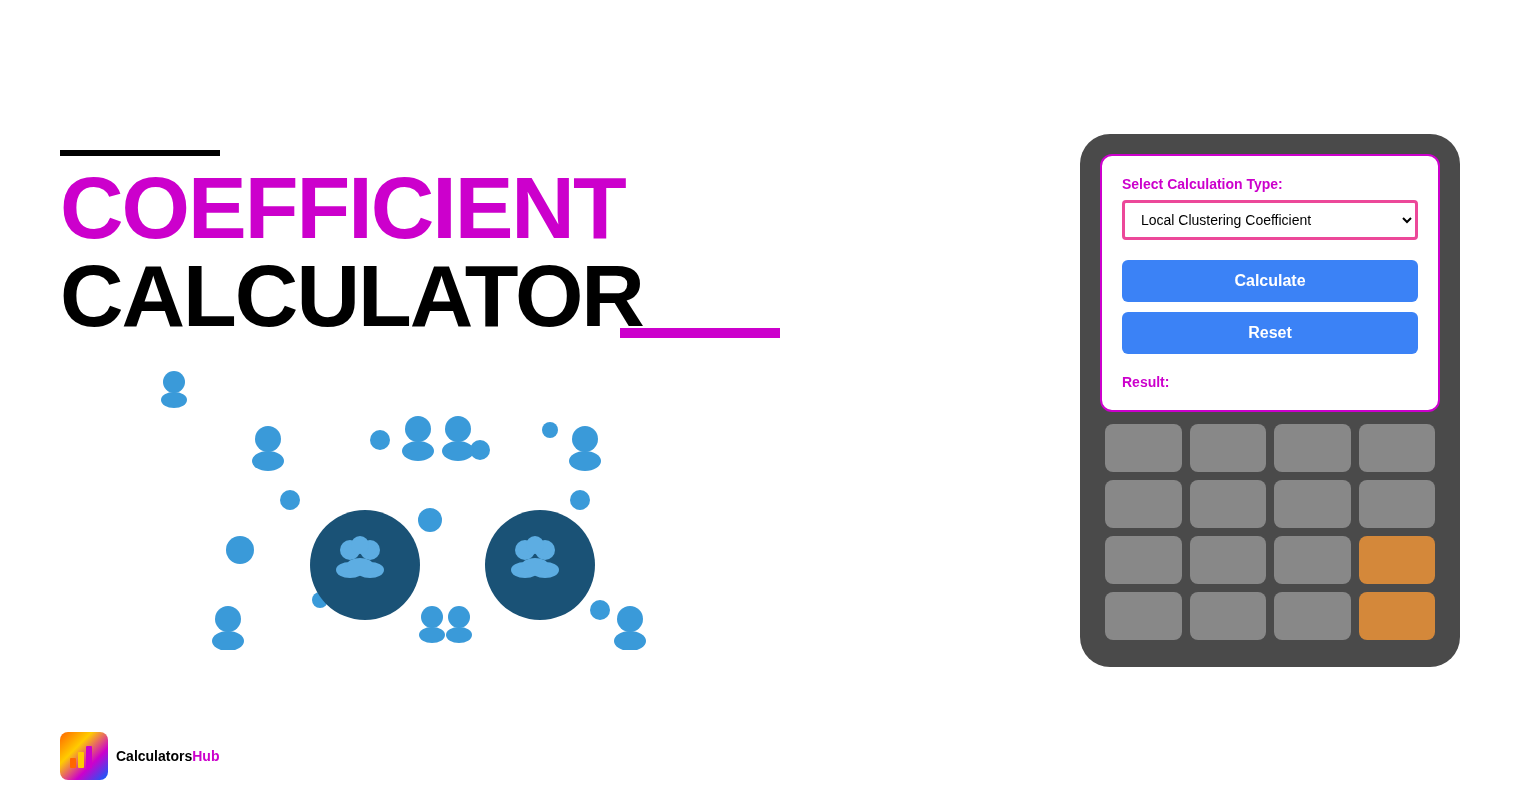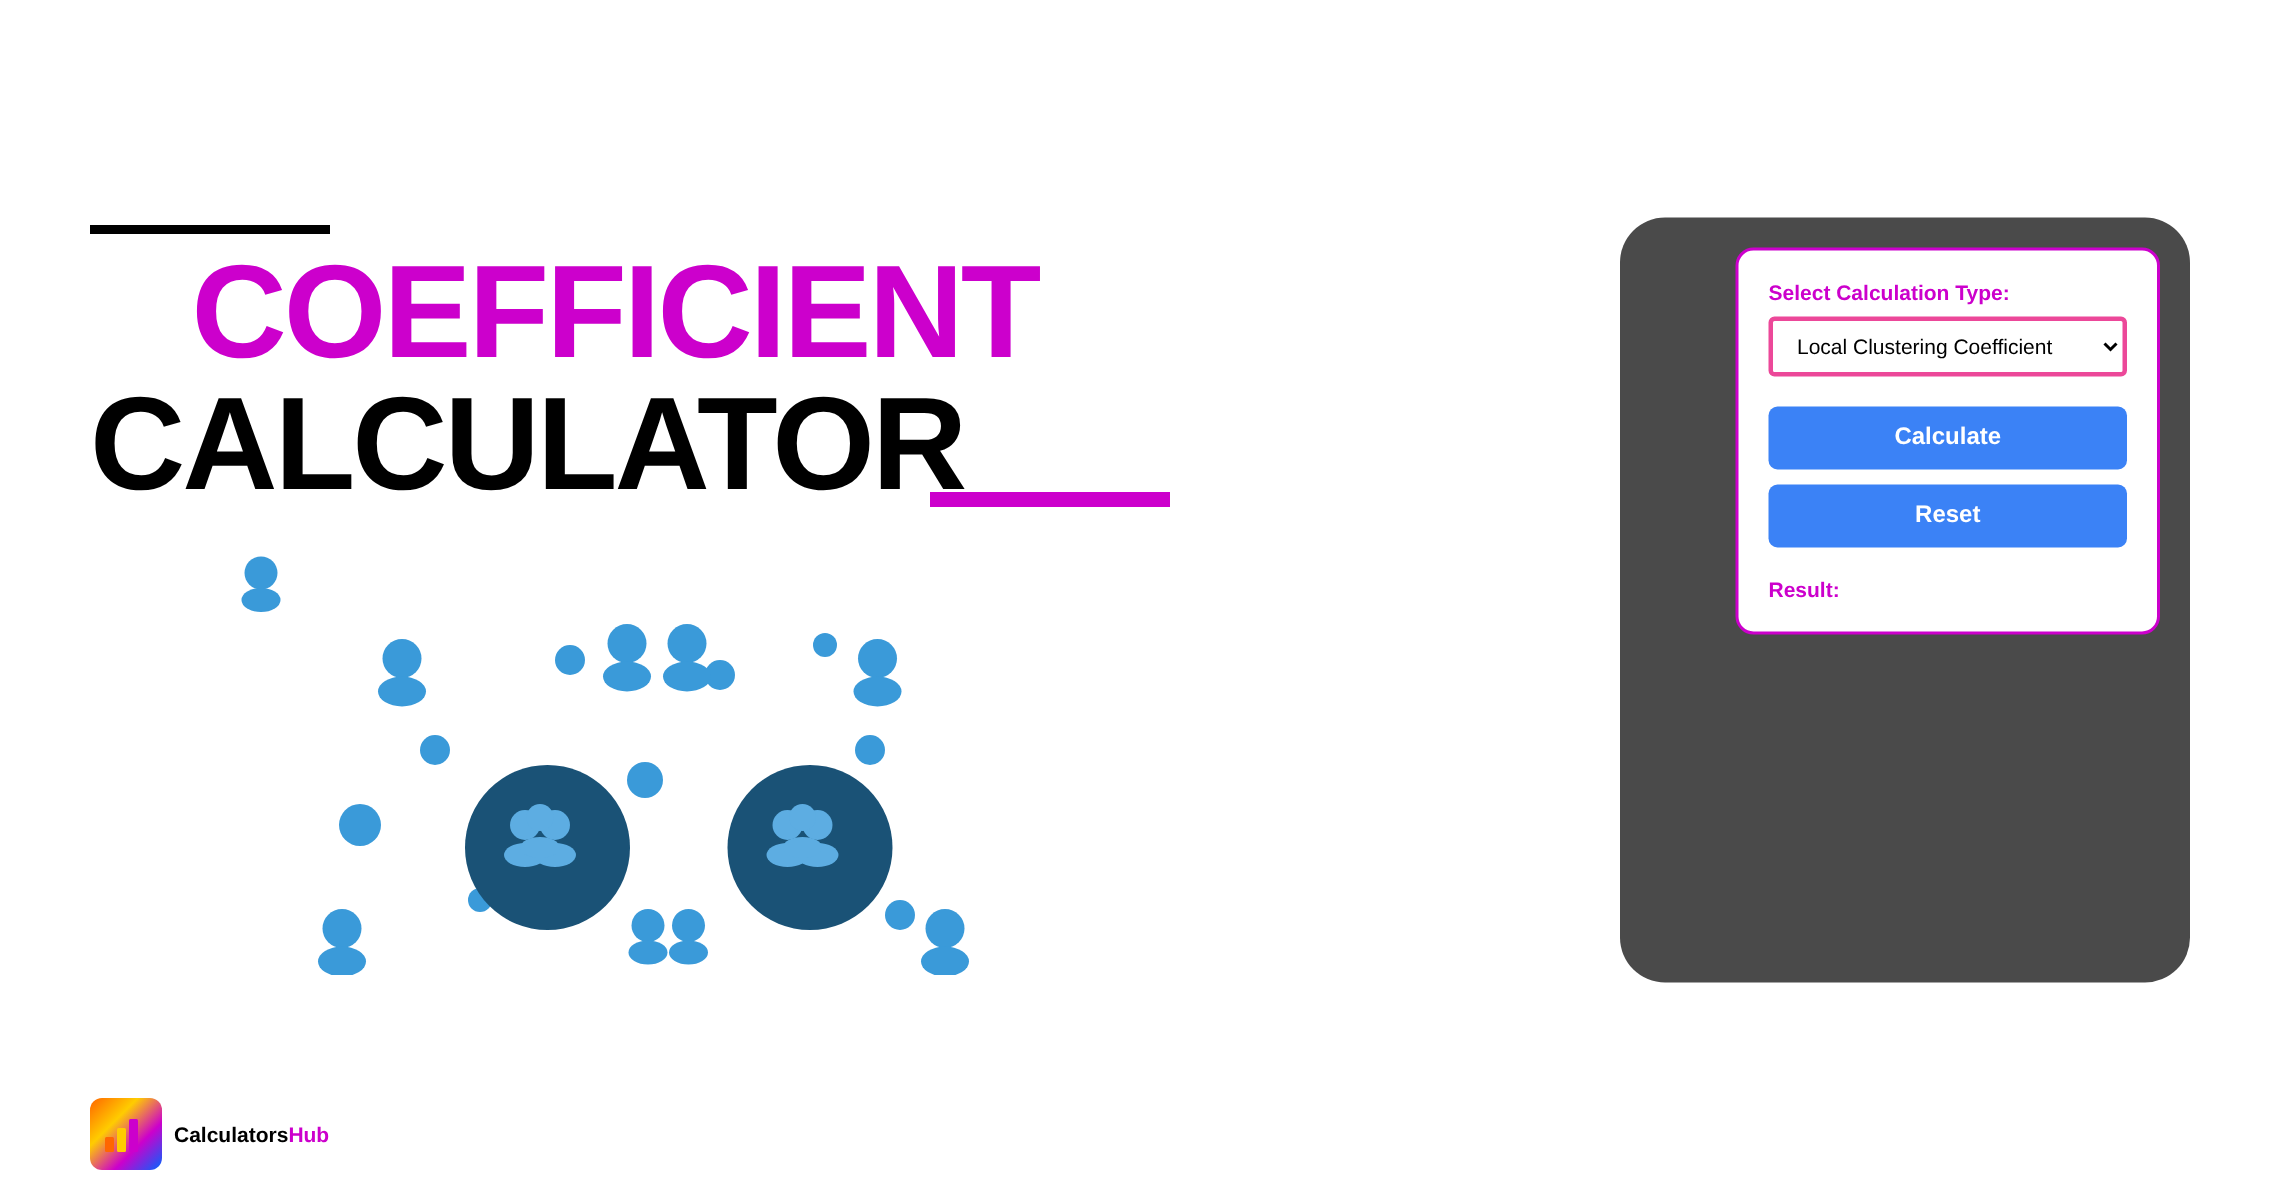--- a/index.html
+++ b/index.html
@@ -46,21 +46,20 @@
     }
 
     .title-coefficient {
       font-size: 88px;
       font-weight: 900;
       color: #cc00cc;
       line-height: 1;
       letter-spacing: -2px;
       font-family: Arial Black, Arial, sans-serif;
       text-transform: uppercase;
-      text-align: center;
     }
 
     .title-calculator-row {
       display: flex;
       align-items: center;
       position: relative;
     }
 
     .title-calculator {
       font-size: 88px;
@@ -94,25 +93,24 @@
     .right-section {
       display: flex;
       align-items: center;
       justify-content: center;
     }
 
     .calculator-body {
       width: 380px;
       background: #4a4a4a;
       border-radius: 30px;
-      padding: 20px 20px 4px 20px;
+      padding: 20px 20px 27px 20px;
       display: flex;
       flex-direction: column;
       gap: 12px;
-      align-items: flex-end;
     }
 
     .calculator-screen {
       background: #ffffff;
       border: 2px solid #cc00cc;
       border-radius: 12px;
       padding: 20px;
       min-height: 240px;
     }
 

